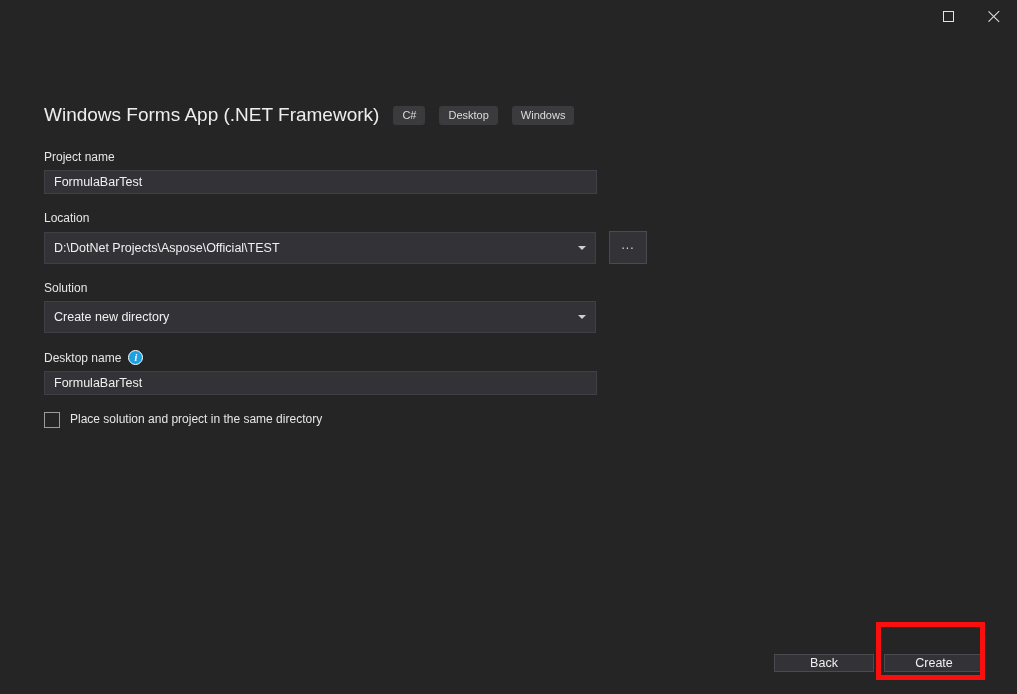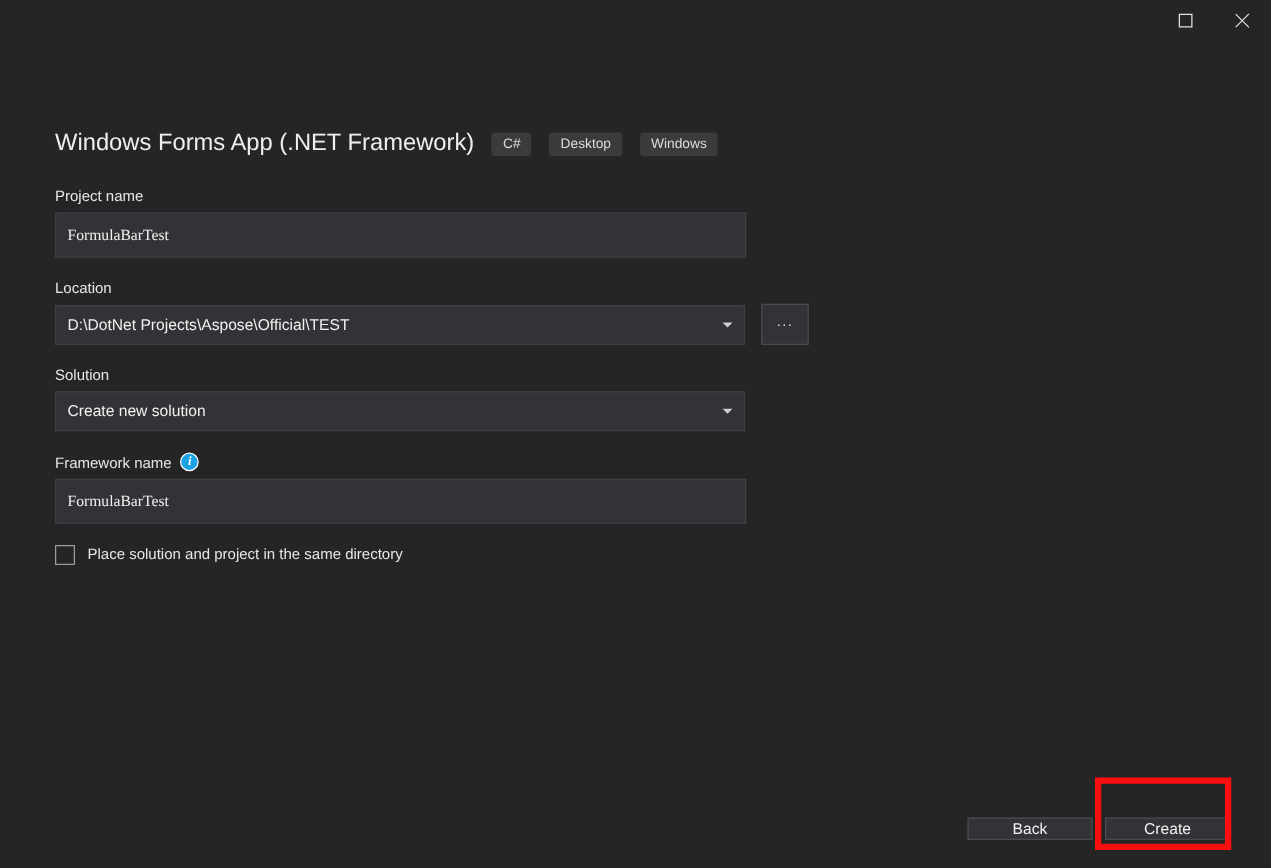--- a/index.html
+++ b/index.html
@@ -121,26 +121,26 @@
     color: #e6e6e6;
     margin-bottom: 6px;
     display: flex;
     align-items: center;
     gap: 7px;
   }
   .group { margin-bottom: 17px; }
 
   .textbox {
     width: 553px;
-    height: 36px;
+    height: 24px;
     box-sizing: border-box;
     background: #333337;
     border: 1px solid #3f3f46;
     color: #f0f0f0;
-    font-family: Liberation Serif, serif;
+    font-family: Liberation Sans, sans-serif;
     font-size: 12.5px;
     padding: 11px 9px;
     outline: none;
     display: block;
   }
   .textbox::placeholder { color: #9a9a9a; }
 
   .combo {
     position: relative;
     width: 552px;
@@ -292,28 +292,28 @@
           <span>D:\DotNet Projects\Aspose\Official\TEST</span>
           <span class="caret"></span>
         </div>
         <div class="browse-btn">...</div>
       </div>
     </div>
 
     <div class="group">
       <div class="field-label">Solution</div>
       <div class="combo">
-        <span>Create new solution</span>
+        <span>Create new directory</span>
         <span class="caret"></span>
       </div>
     </div>
 
     <div class="group">
       <div class="field-label">
-        <span>Framework name</span>
+        <span>Desktop name</span>
         <span class="info-icon">i</span>
       </div>
       <input class="textbox" type="text" value="FormulaBarTest" style="">
     </div>
 
     <div class="check-row">
       <span class="checkbox"></span>
       <span class="check-label">Place solution and project in the same directory</span>
     </div>
 

